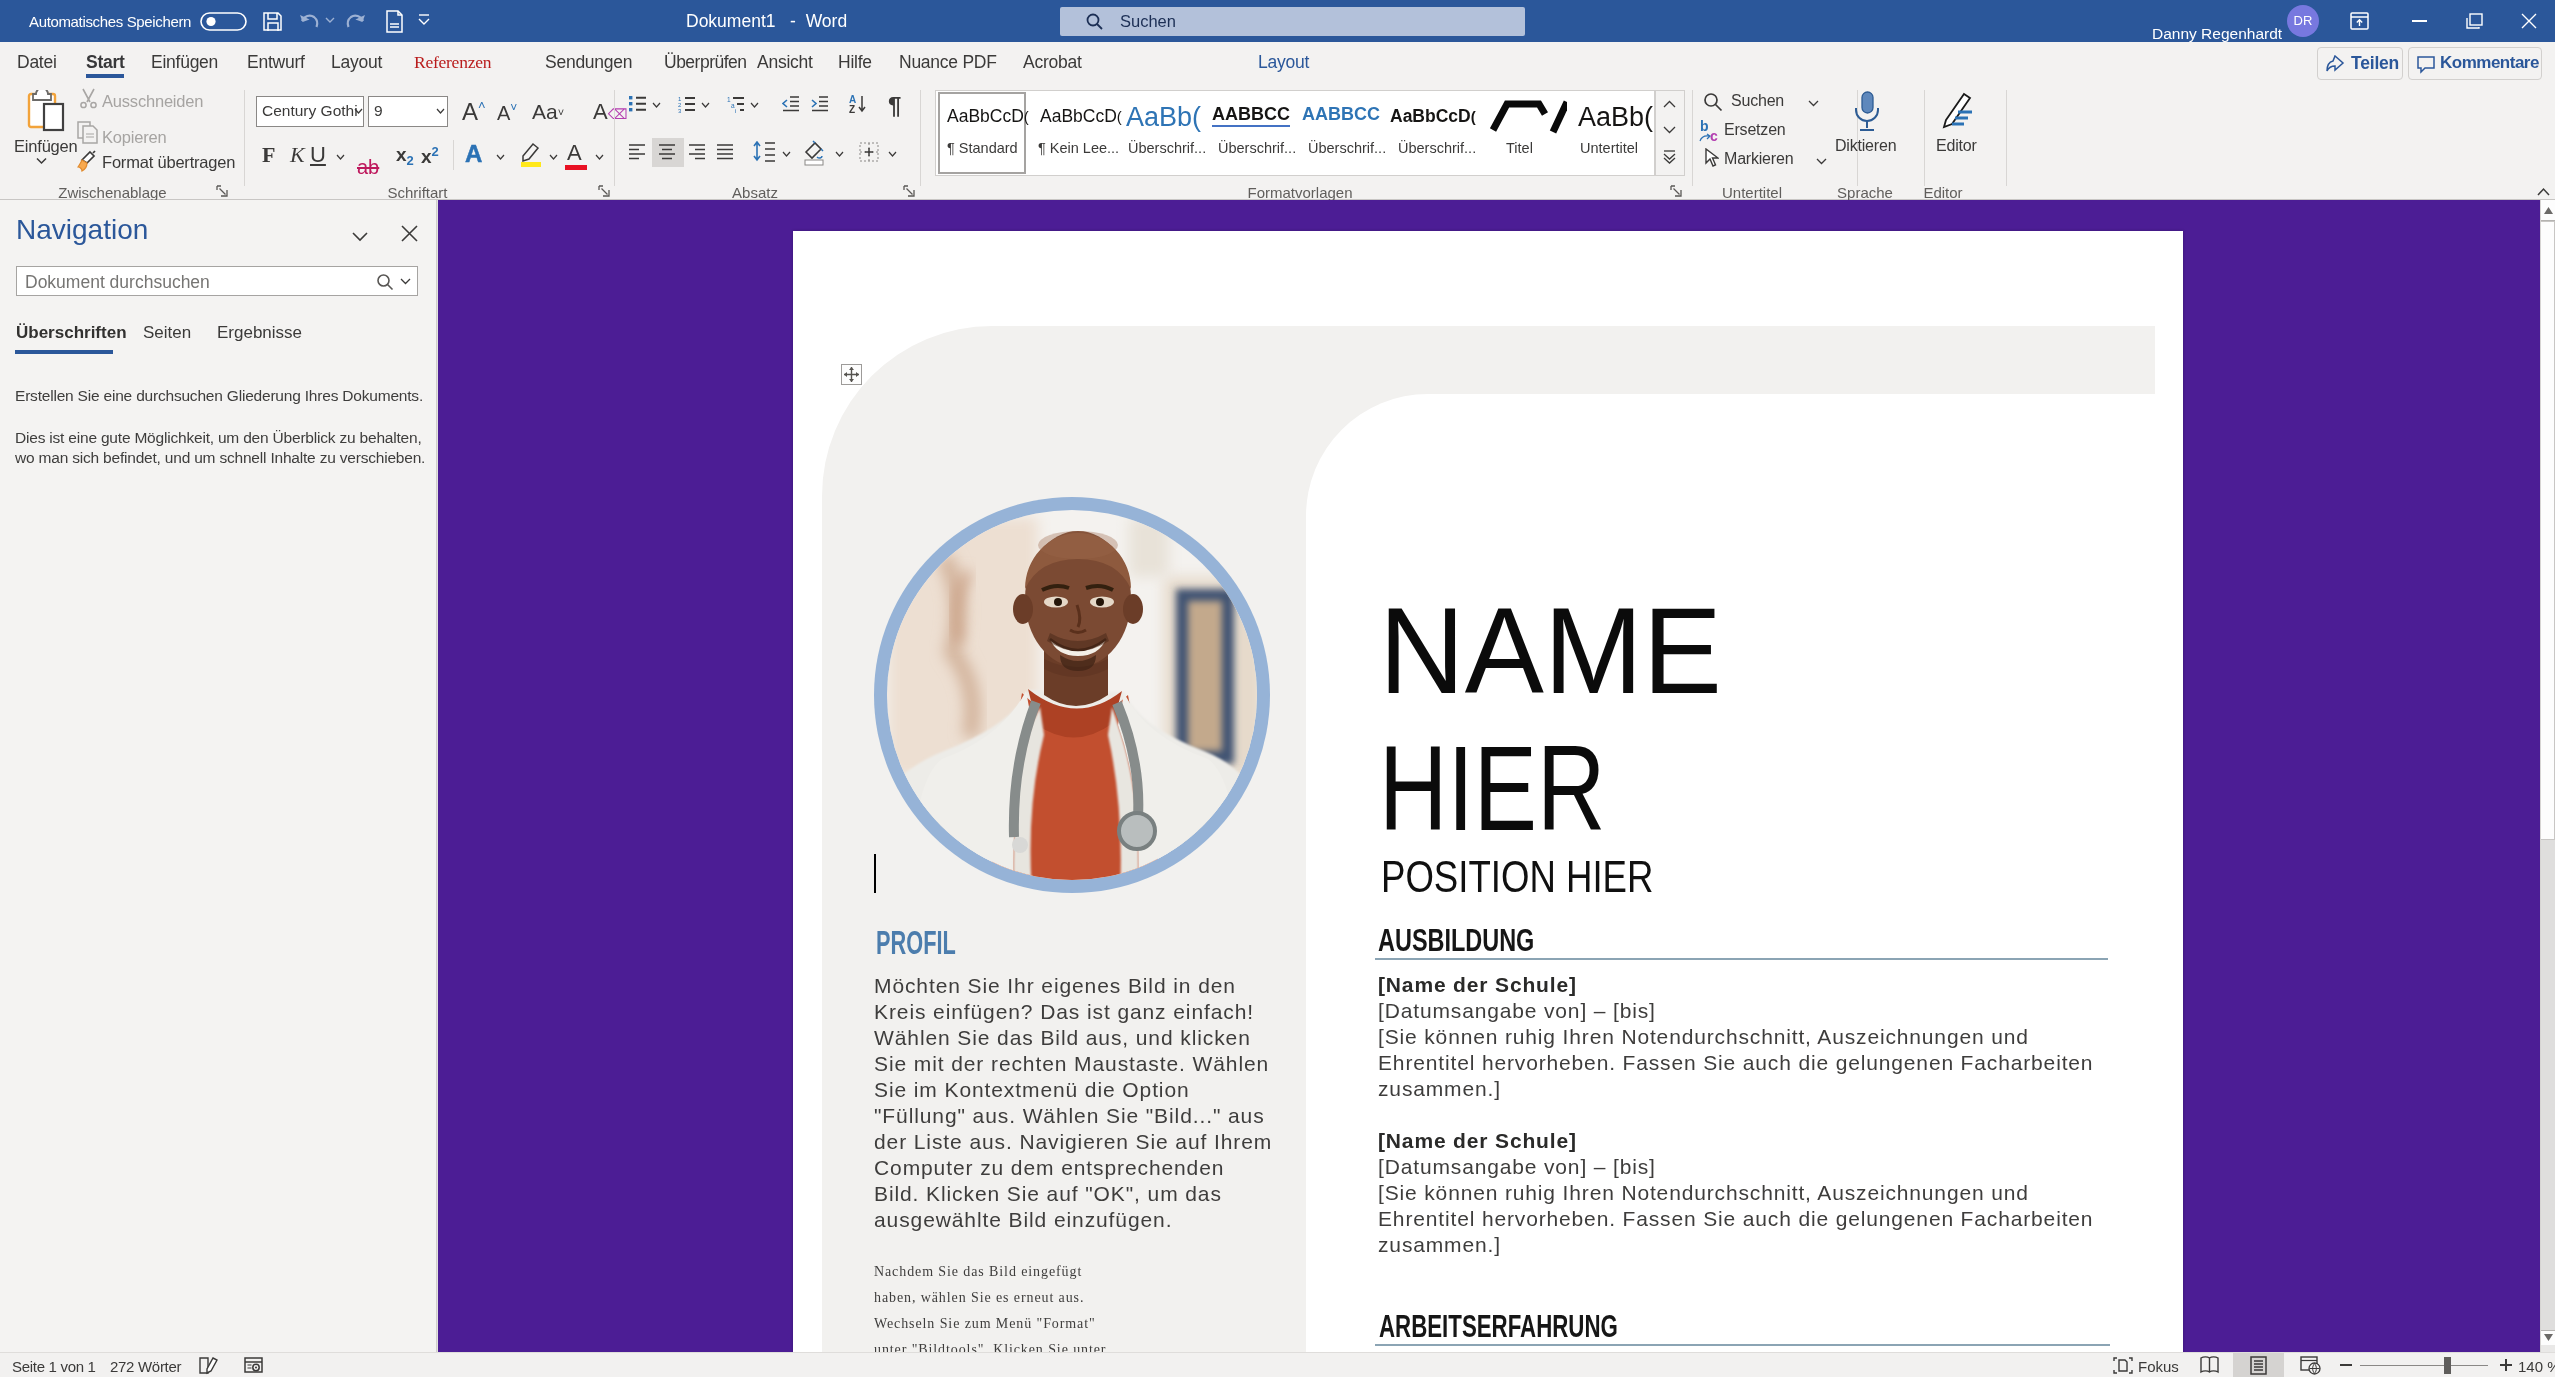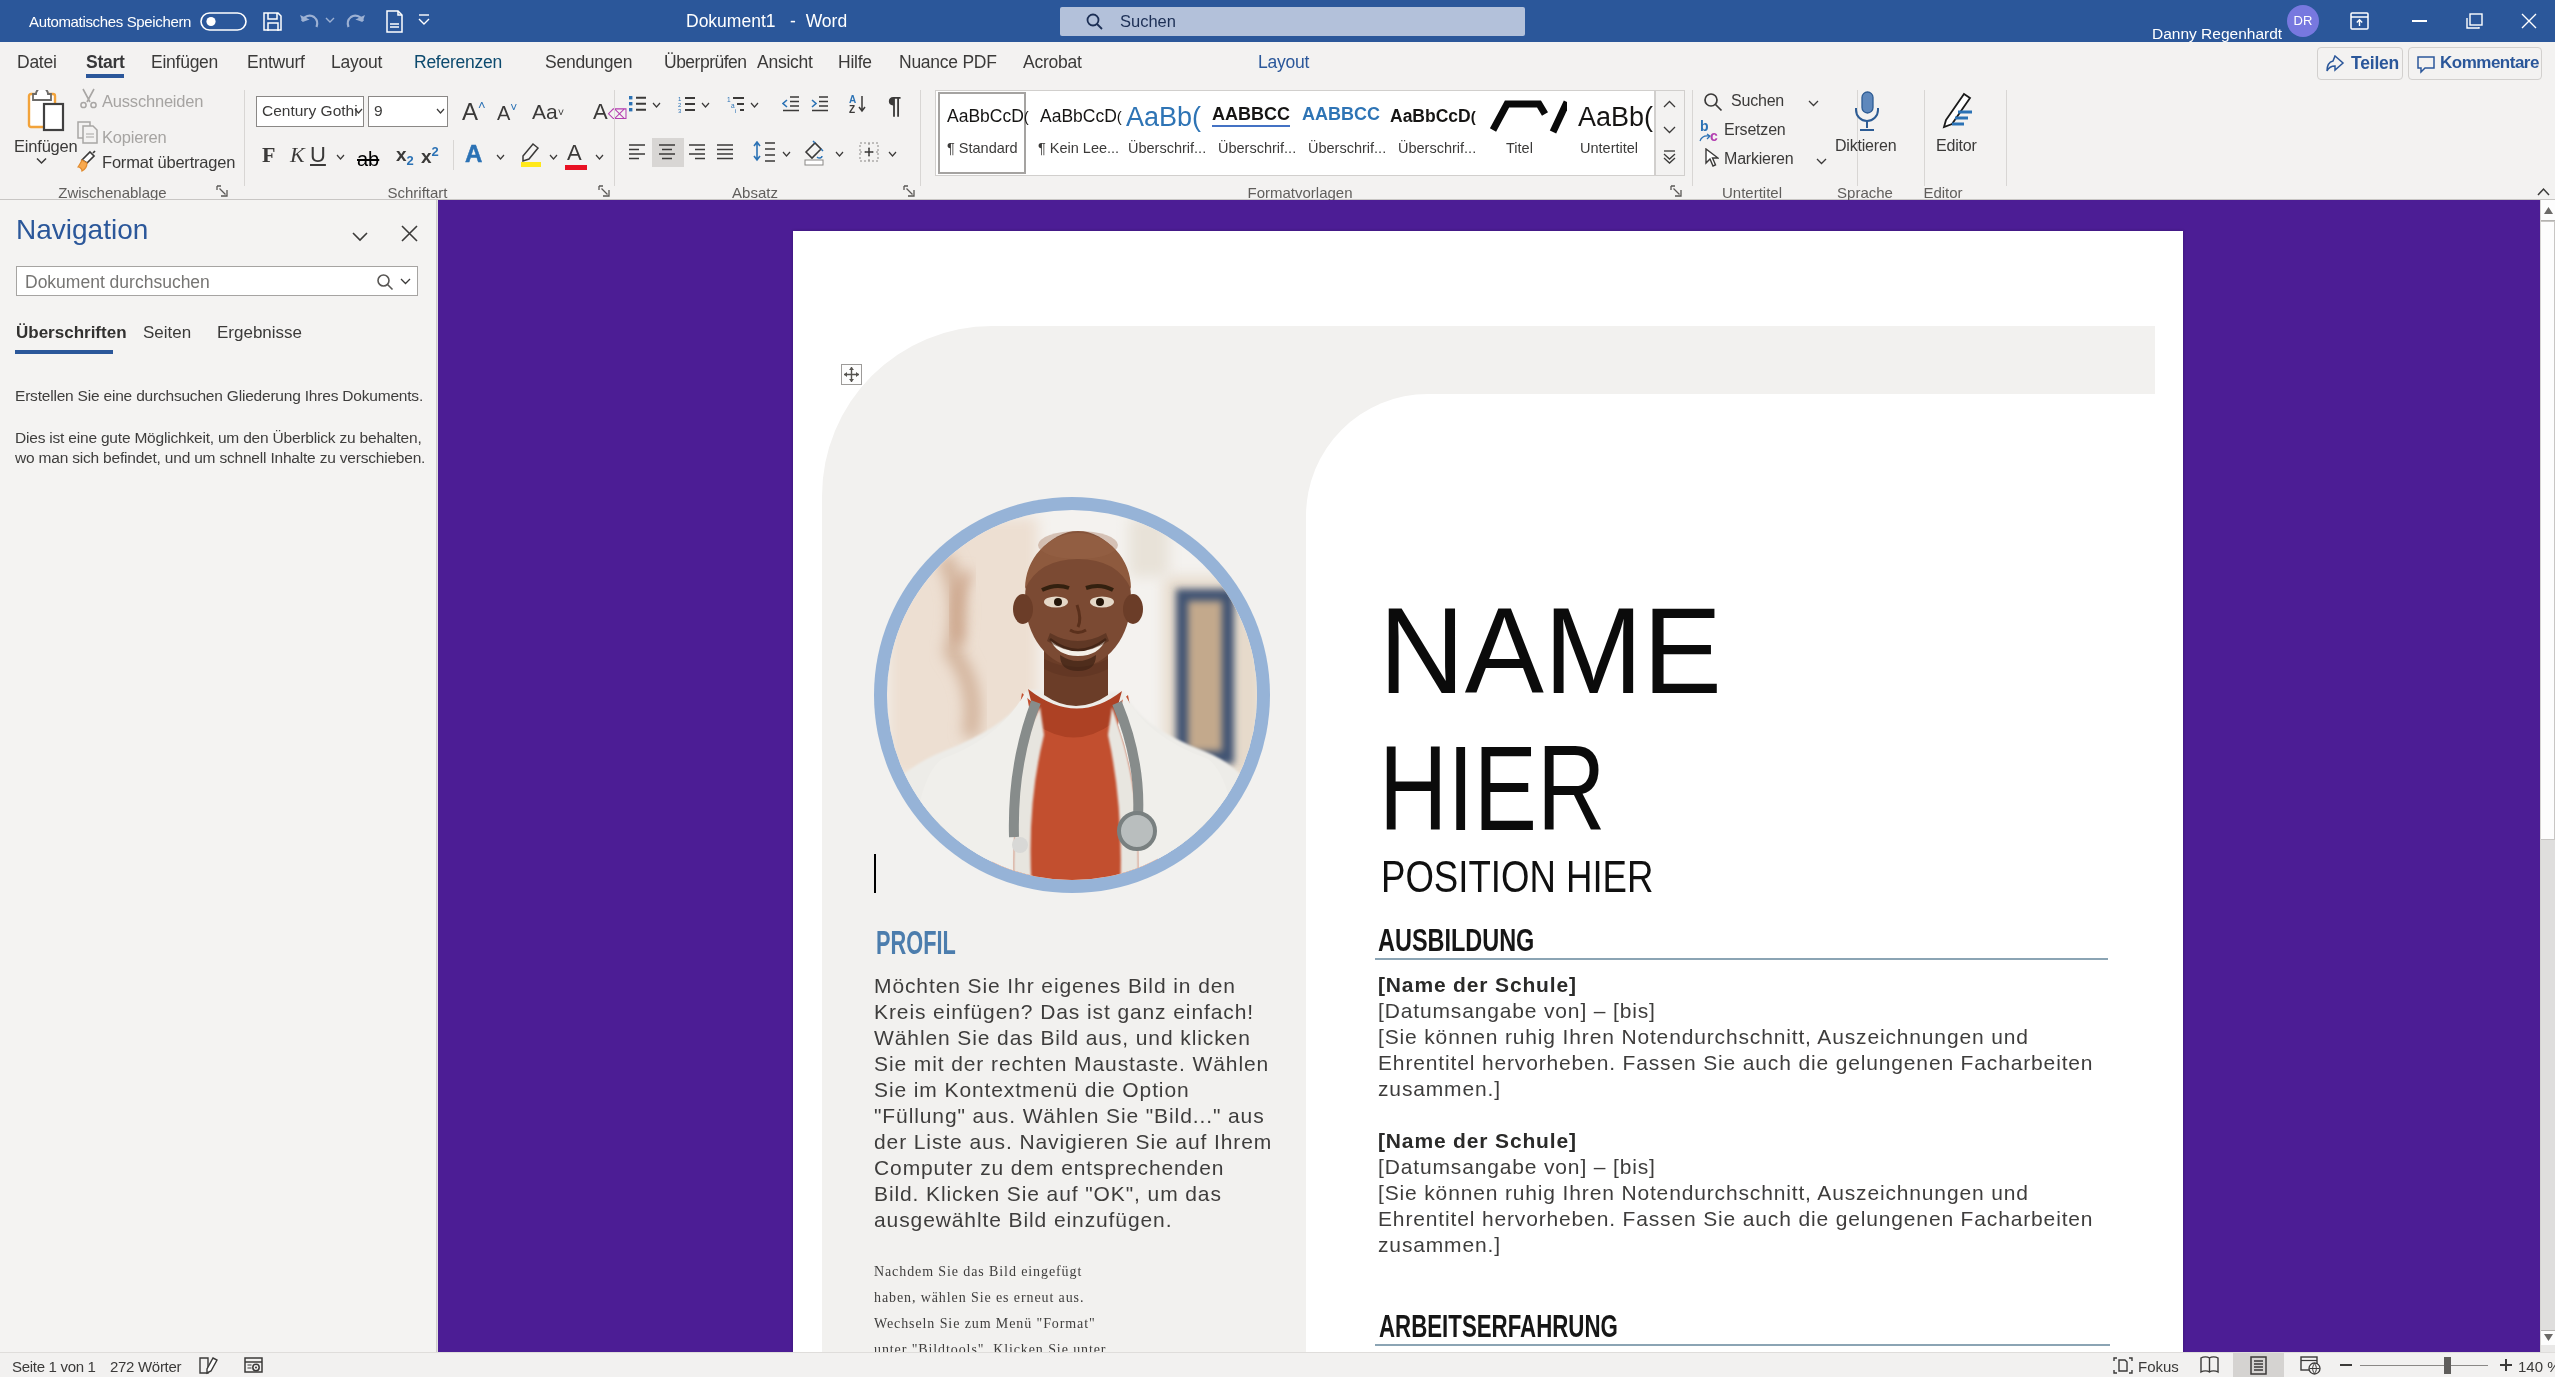--- a/index.html
+++ b/index.html
@@ -75,21 +75,21 @@
       <path d="M1 1 l14 14 M15 1 l-14 14" stroke="#fff" stroke-width="1.4"></path>
     </svg>
 </div>
 <div id="tabrow">
   <div class="tx" style="left:17px;top:10px;font-size:17.5px;letter-spacing:-0.25px;color:#3B3A39;">Datei</div>
   <div class="tx" style="left:86px;top:10px;font-size:17.5px;letter-spacing:-0.25px;color:#38383A;font-weight:bold;">Start</div>
   <div class="abs" style="left:86px;top:32px;width:38px;height:4px;background:#2B579A;"></div>
   <div class="tx" style="left:151px;top:10px;font-size:17.5px;letter-spacing:-0.25px;color:#3B3A39;">Einfügen</div>
   <div class="tx" style="left:247px;top:10px;font-size:17.5px;letter-spacing:-0.25px;color:#3B3A39;">Entwurf</div>
   <div class="tx" style="left:331px;top:10px;font-size:17.5px;letter-spacing:-0.25px;color:#3B3A39;">Layout</div>
-  <div class="tx" style="left:414px;top:10px;font-size:17.5px;letter-spacing:-0.25px;color:#0c4a6e;">Referenzen</div>
+  <div class="tx" style="left:414px;top:10px;font-size:17.5px;letter-spacing:-0.25px;color:#b91c1c;font-family:Liberation Serif, serif;">Referenzen</div>
   <div class="tx" style="left:545px;top:10px;font-size:17.5px;letter-spacing:-0.25px;color:#3B3A39;">Sendungen</div>
   <div class="tx" style="left:664px;top:10px;font-size:17.5px;letter-spacing:-0.5px;color:#3B3A39;">Überprüfen</div>
   <div class="tx" style="left:757px;top:10px;font-size:17.5px;letter-spacing:-0.25px;color:#3B3A39;">Ansicht</div>
   <div class="tx" style="left:838px;top:10px;font-size:17.5px;letter-spacing:-0.25px;color:#3B3A39;">Hilfe</div>
   <div class="tx" style="left:899px;top:10px;font-size:17.5px;letter-spacing:-0.25px;color:#3B3A39;">Nuance PDF</div>
   <div class="tx" style="left:1023px;top:10px;font-size:17.5px;letter-spacing:-0.25px;color:#3B3A39;">Acrobat</div>
   <div class="tx" style="left:1110px;top:10px;font-size:17.5px;letter-spacing:-0.25px;color:#2B579A;margin-top:44px;">Tabellenentwurf</div>
   <div class="tx" style="left:1258px;top:10px;font-size:17.5px;letter-spacing:-0.25px;color:#2B579A;">Layout</div>
   <div class="abs" style="left:2317px;top:5px;width:86px;height:33px;border:1px solid #D2D0CE;border-radius:4px;"></div>
     <div class="abs" style="left:2408px;top:5px;width:134px;height:33px;border:1px solid #D2D0CE;border-radius:4px;"></div>
@@ -151,21 +151,21 @@
   <div class="tx" style="left:462px;top:14px;font-size:24px;color:#3B3A39;">A<span style="font-size:13px;color:#2B72B5;vertical-align:10px;">˄</span></div>
   <div class="tx" style="left:497px;top:17px;font-size:20px;color:#3B3A39;">A<span style="font-size:12px;color:#2B72B5;vertical-align:8px;">˅</span></div>
   <div class="tx" style="left:532px;top:16px;font-size:21px;color:#3B3A39;">Aa<span style="font-size:11px;vertical-align:3px;">˅</span></div>
   <div class="tx" style="left:593px;top:15px;font-size:22px;color:#3B3A39;">A<span style="font-size:14px;color:#B43FB0;">⌫</span></div>
   <div class="tx" style="left:262px;top:58px;font-size:22px;color:#3B3A39;font-weight:bold;font-family:'Liberation Serif',serif;">F</div>
   <div class="tx" style="left:290px;top:58px;font-size:22px;color:#3B3A39;font-style:italic;font-family:'Liberation Serif',serif;">K</div>
   <div class="tx" style="left:310px;top:58px;font-size:22px;color:#3B3A39;text-decoration:underline;">U</div>
   <svg class="abs" style="left:336px;top:70px;" width="9" height="7">
       <path d="M1 1 l3.5 4 l3.5 -4" fill="none" stroke="#3B3A39" stroke-width="1.2"></path>
     </svg>
-  <div class="tx" style="left:357px;top:64px;font-size:20px;color:#000000;text-decoration:line-through;">ab</div>
+  <div class="tx" style="left:357px;top:72px;font-size:20px;color:#be185d;text-decoration:line-through;">ab</div>
   <div class="tx" style="left:396px;top:60px;font-size:19px;color:#3B3A39;font-weight:bold;">x<span style="font-size:13px;color:#2B72B5;vertical-align:-4px;">2</span></div>
   <div class="tx" style="left:421px;top:60px;font-size:19px;color:#3B3A39;font-weight:bold;">x<span style="font-size:13px;color:#2B72B5;vertical-align:7px;">2</span></div>
   <div class="seprib" style="left:453px;top:56px;height:30px;"></div>
   <div class="tx" style="left:465px;top:56px;font-size:24px;font-weight:bold;color:#2B72B5;-webkit-text-stroke:0.5px #2B72B5;">A</div>
   <svg class="abs" style="left:496px;top:70px;" width="9" height="7">
       <path d="M1 1 l3.5 4 l3.5 -4" fill="none" stroke="#3B3A39" stroke-width="1.2"></path>
     </svg>
   <svg class="abs" style="left:517px;top:56px;" width="28" height="28" viewBox="0 0 28 28">
       <path d="M6 16 l10 -12 l5 4 l-9 11 l-6 2 z" fill="#f5f4f3" stroke="#3b3a39" stroke-width="1.5"></path>
       <rect x="4" y="22" width="20" height="5" fill="#FFE81A"></rect>

